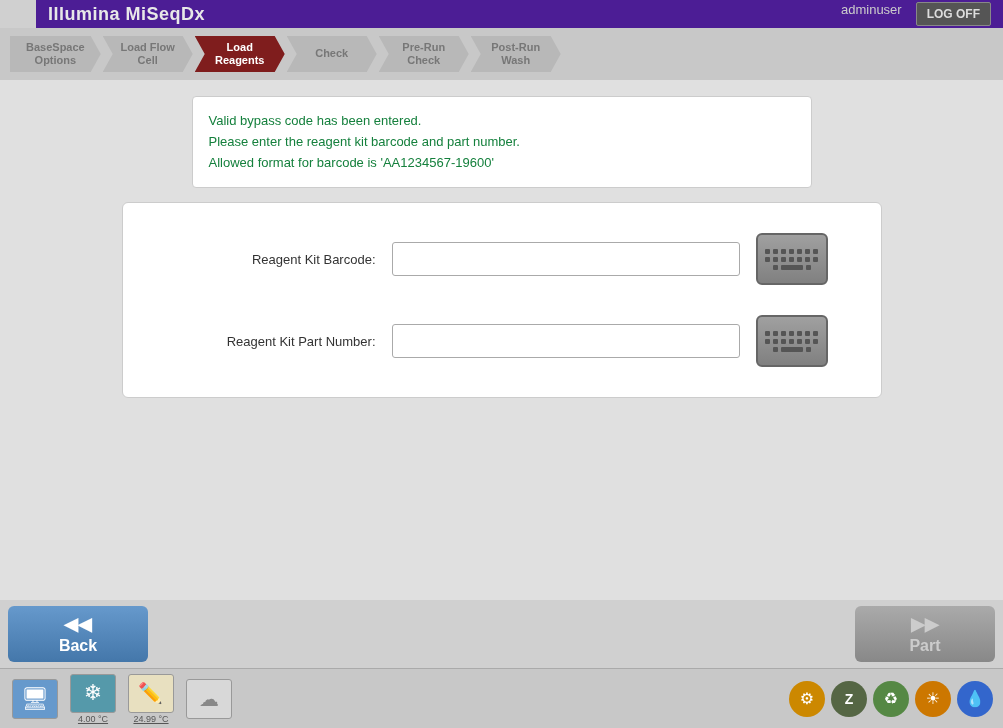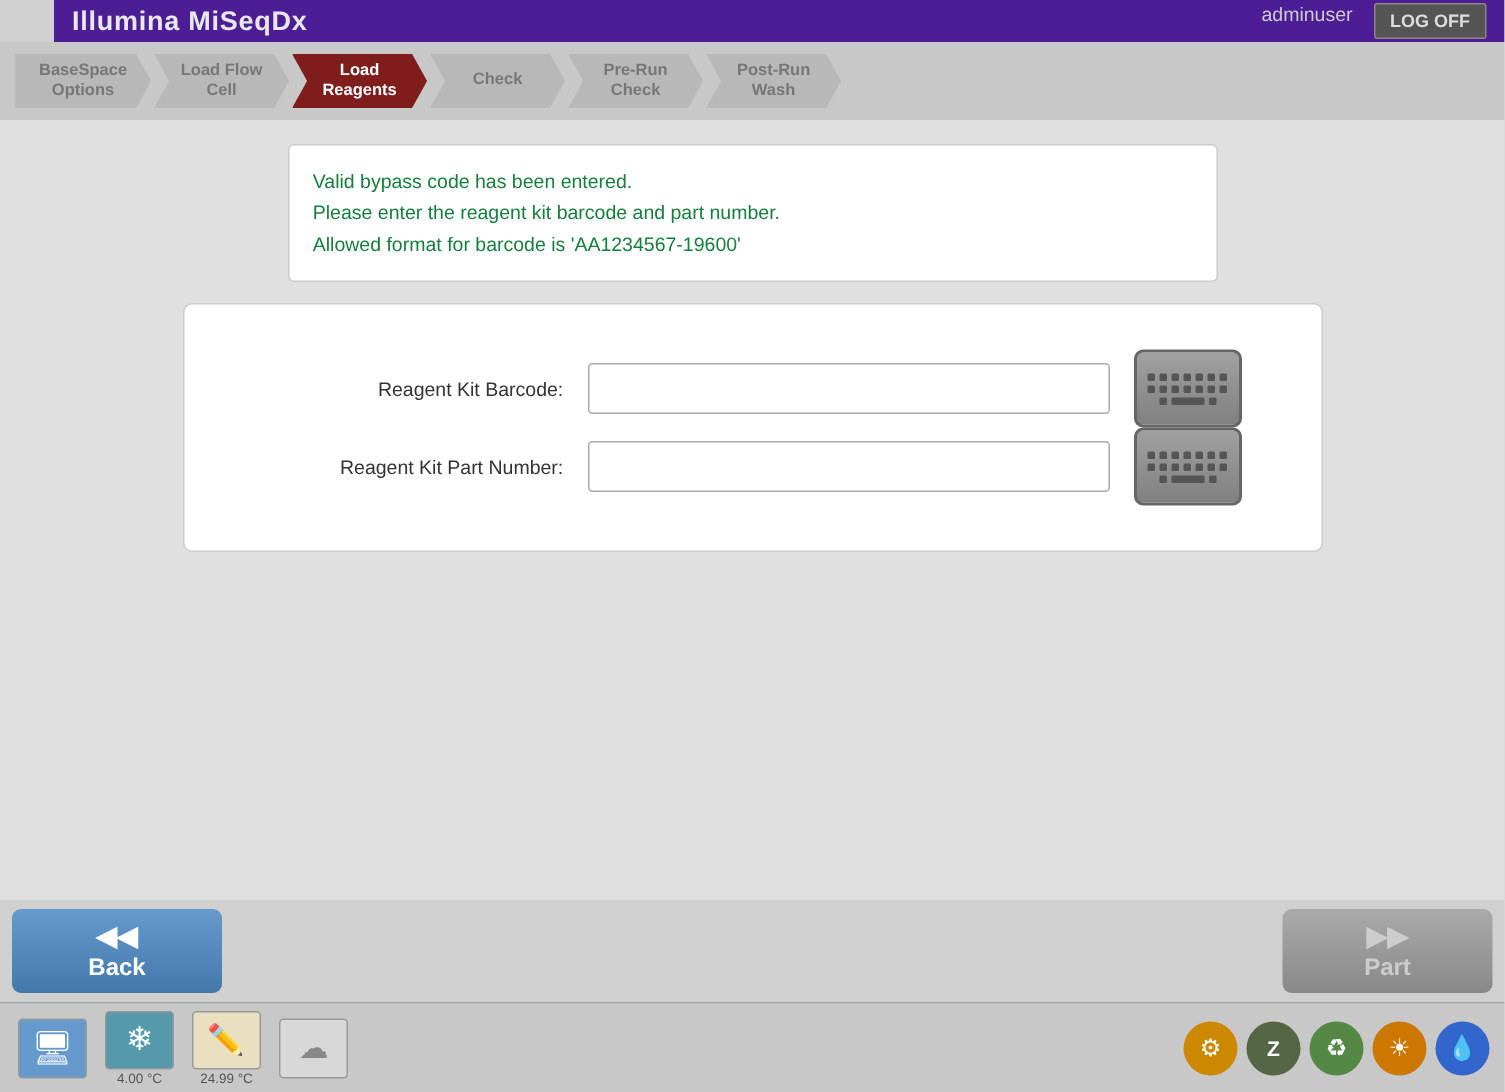--- a/index.html
+++ b/index.html
@@ -121,20 +121,21 @@
     .form-container {
       background: white;
       border: 1px solid #ccc;
       border-radius: 6px;
       padding: 30px 53px;
       max-width: 760px;
       align-self: center;
       width: 100%;
       display: flex;
       flex-direction: column;
+      gap: 30px;
     }
     .form-row {
       display: flex;
       align-items: center;
       gap: 16px;
     }
     .form-label {
       font-size: 13px;
       color: #333;
       width: 200px;
@@ -244,20 +245,21 @@
       background: #6699cc;
     }
     .status-icon-box.teal-bg {
       background: #5599aa;
     }
     .status-temp {
       font-size: 9px;
       color: #555;
       text-align: center;
       margin-top: 1px;
+      text-decoration: underline;
     }
     .status-spacer { flex: 1; }
     .status-circles {
       display: flex;
       gap: 6px;
       align-items: center;
     }
     .circle-icon {
       width: 36px;
       height: 36px;

